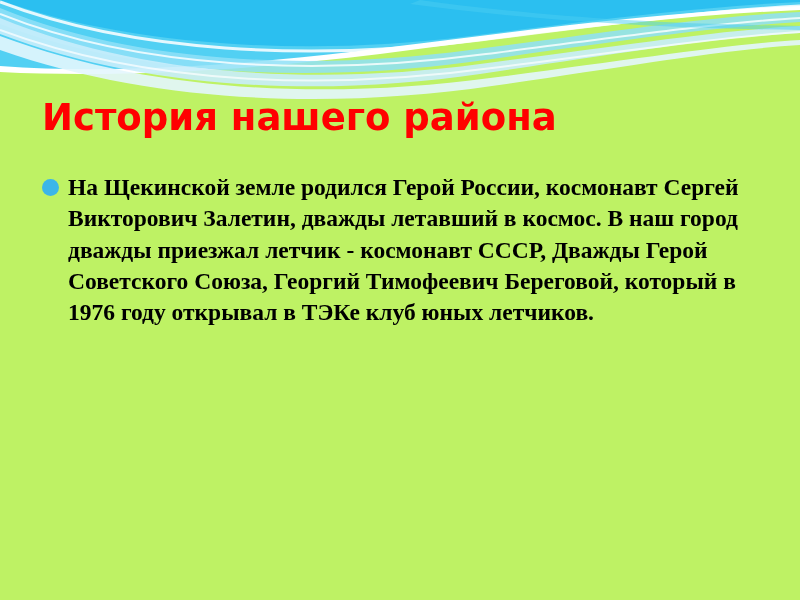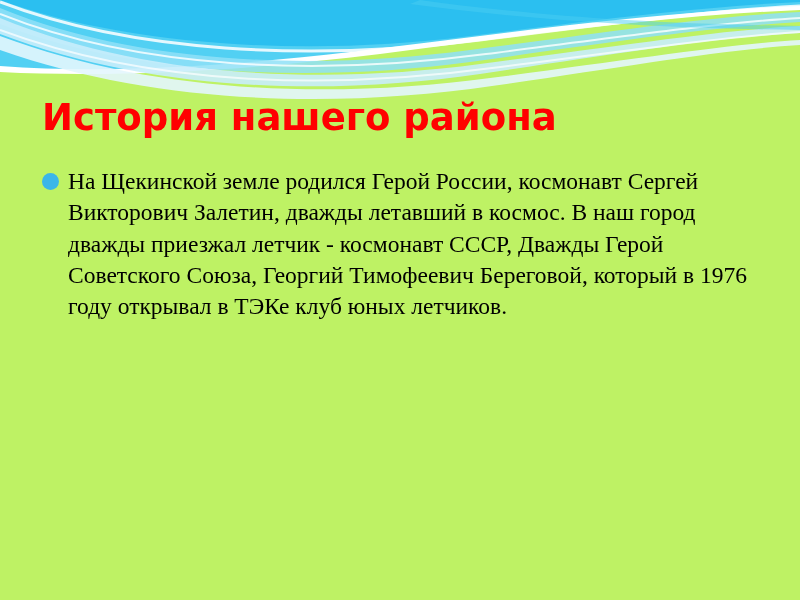--- a/index.html
+++ b/index.html
@@ -42,22 +42,23 @@
     font-family: "DejaVu Sans", sans-serif;
     font-size: 37px;
     font-weight: bold;
     color: #ff0000;
     letter-spacing: 0px;
     line-height: 1.1;
   }
   .body-block {
     position: absolute;
     left: 42px;
-    top: 166px;
+    top: 172px;
     width: 716px;
+    font-weight: bold;
   }
   .bullet-row {
     display: flex;
     align-items: flex-start;
   }
   .bullet-marker {
     flex: 0 0 auto;
     width: 17px;
     height: 17px;
     border-radius: 50%;

